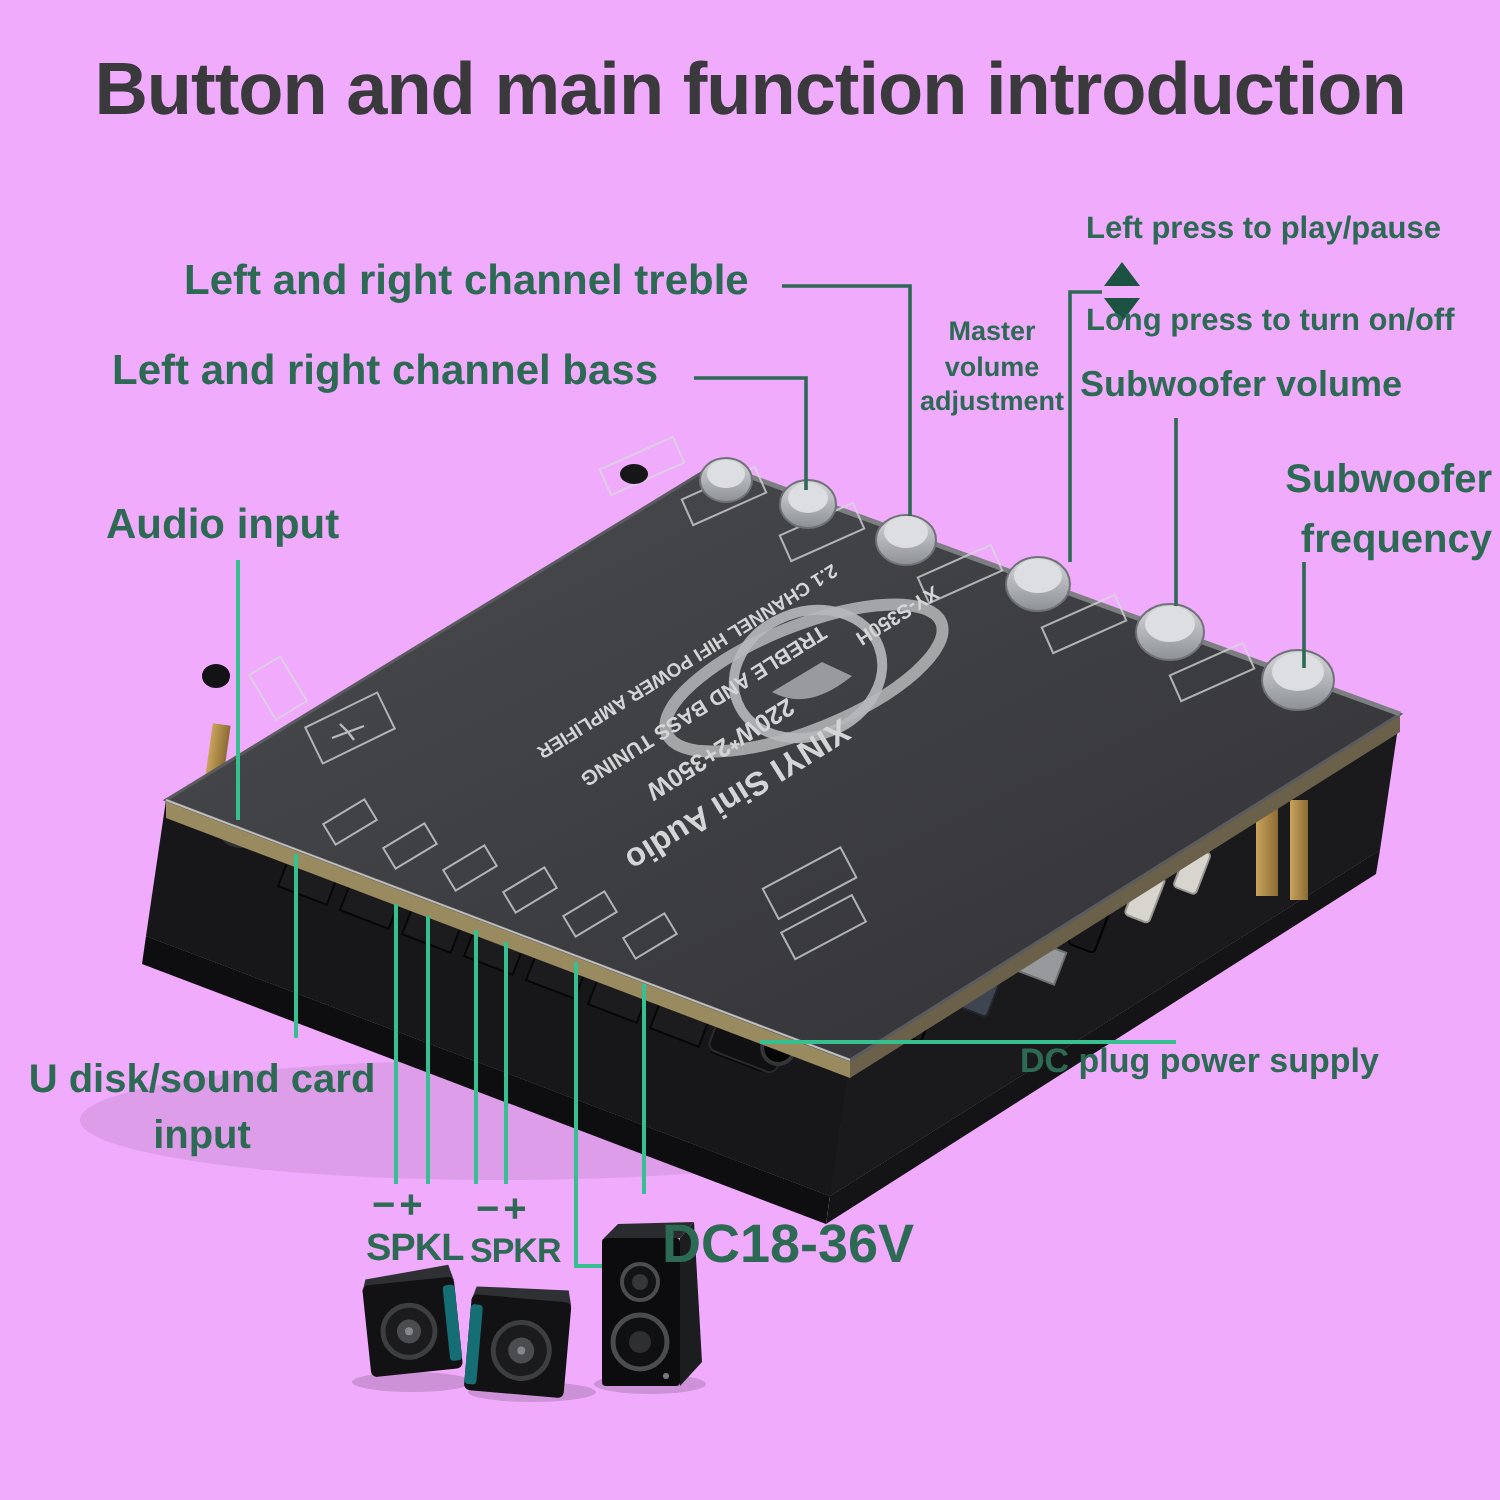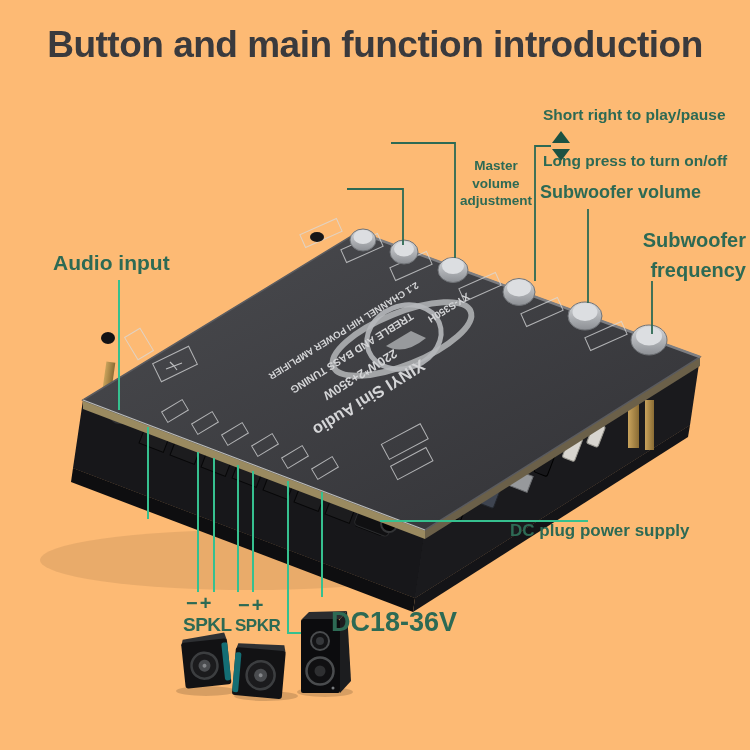--- a/index.html
+++ b/index.html
@@ -1,18 +1,18 @@
 <!DOCTYPE html>
 <html><head>
 <meta charset="utf-8">
 <style>
   html,body{margin:0;padding:0;}
   .stage{
     position:relative;width:750px;height:750px;overflow:hidden;
-    background:#fdba74;
+    background:#f0abfc;
     font-family:"Liberation Sans",sans-serif;
   }
   .page-title{
     position:absolute;left:0;top:24px;width:750px;text-align:center;
     font-size:37px;font-weight:bold;color:#3a3a3d;letter-spacing:-0.5px;
   }
   .lbl{
     position:absolute;color:#2d6a54;font-weight:bold;white-space:nowrap;
   }
   .lbl.wrap{white-space:normal;}
@@ -277,26 +277,29 @@
       <polygon points="3,8 10,1 48,0 41,8" fill="#2a2b2e"></polygon>
       <rect x="2" y="8" width="39" height="74" rx="2" fill="#0c0c0e"></rect>
       <circle cx="21" cy="30" r="9" fill="#131315" stroke="#4a4c4e" stroke-width="2"></circle>
       <circle cx="21" cy="30" r="4" fill="#35373a"></circle>
       <circle cx="21" cy="60" r="13.5" fill="#101012" stroke="#4a4c4e" stroke-width="2.5"></circle>
       <circle cx="21" cy="60" r="5.5" fill="#2e2f31"></circle>
       <circle cx="34" cy="77" r="1.5" fill="#777a7d"></circle>
     </g>
   </svg>
 
+  <div class="lbl" id="lbl-treble">Left and right channel treble</div>
+  <div class="lbl" id="lbl-bass">Left and right channel bass</div>
   <div class="lbl" id="lbl-audio">Audio input</div>
   <div class="lbl wrap" id="lbl-master">Master volume adjustment</div>
-  <div class="lbl" id="lbl-short">Short right to play/pause</div>
+  <div class="lbl" id="lbl-short">Left press to play/pause</div>
   <div class="lbl" id="lbl-long">Long press to turn on/off</div>
   <div class="lbl" id="lbl-subvol">Subwoofer volume</div>
   <div class="lbl wrap" id="lbl-subfreq">Subwoofer frequency</div>
+  <div class="lbl wrap" id="lbl-udisk">U disk/sound card input</div>
   <div class="lbl" id="lbl-dcplug">DC plug power supply</div>
   <div class="lbl" id="lbl-dcv">DC18-36V</div>
   <div class="lbl" id="lbl-spkl-pol">−+</div>
   <div class="lbl" id="lbl-spkr-pol">−+</div>
   <div class="lbl" id="lbl-spkl">SPKL</div>
   <div class="lbl" id="lbl-spkr">SPKR</div>
 
 </div>
 
 </body></html>

